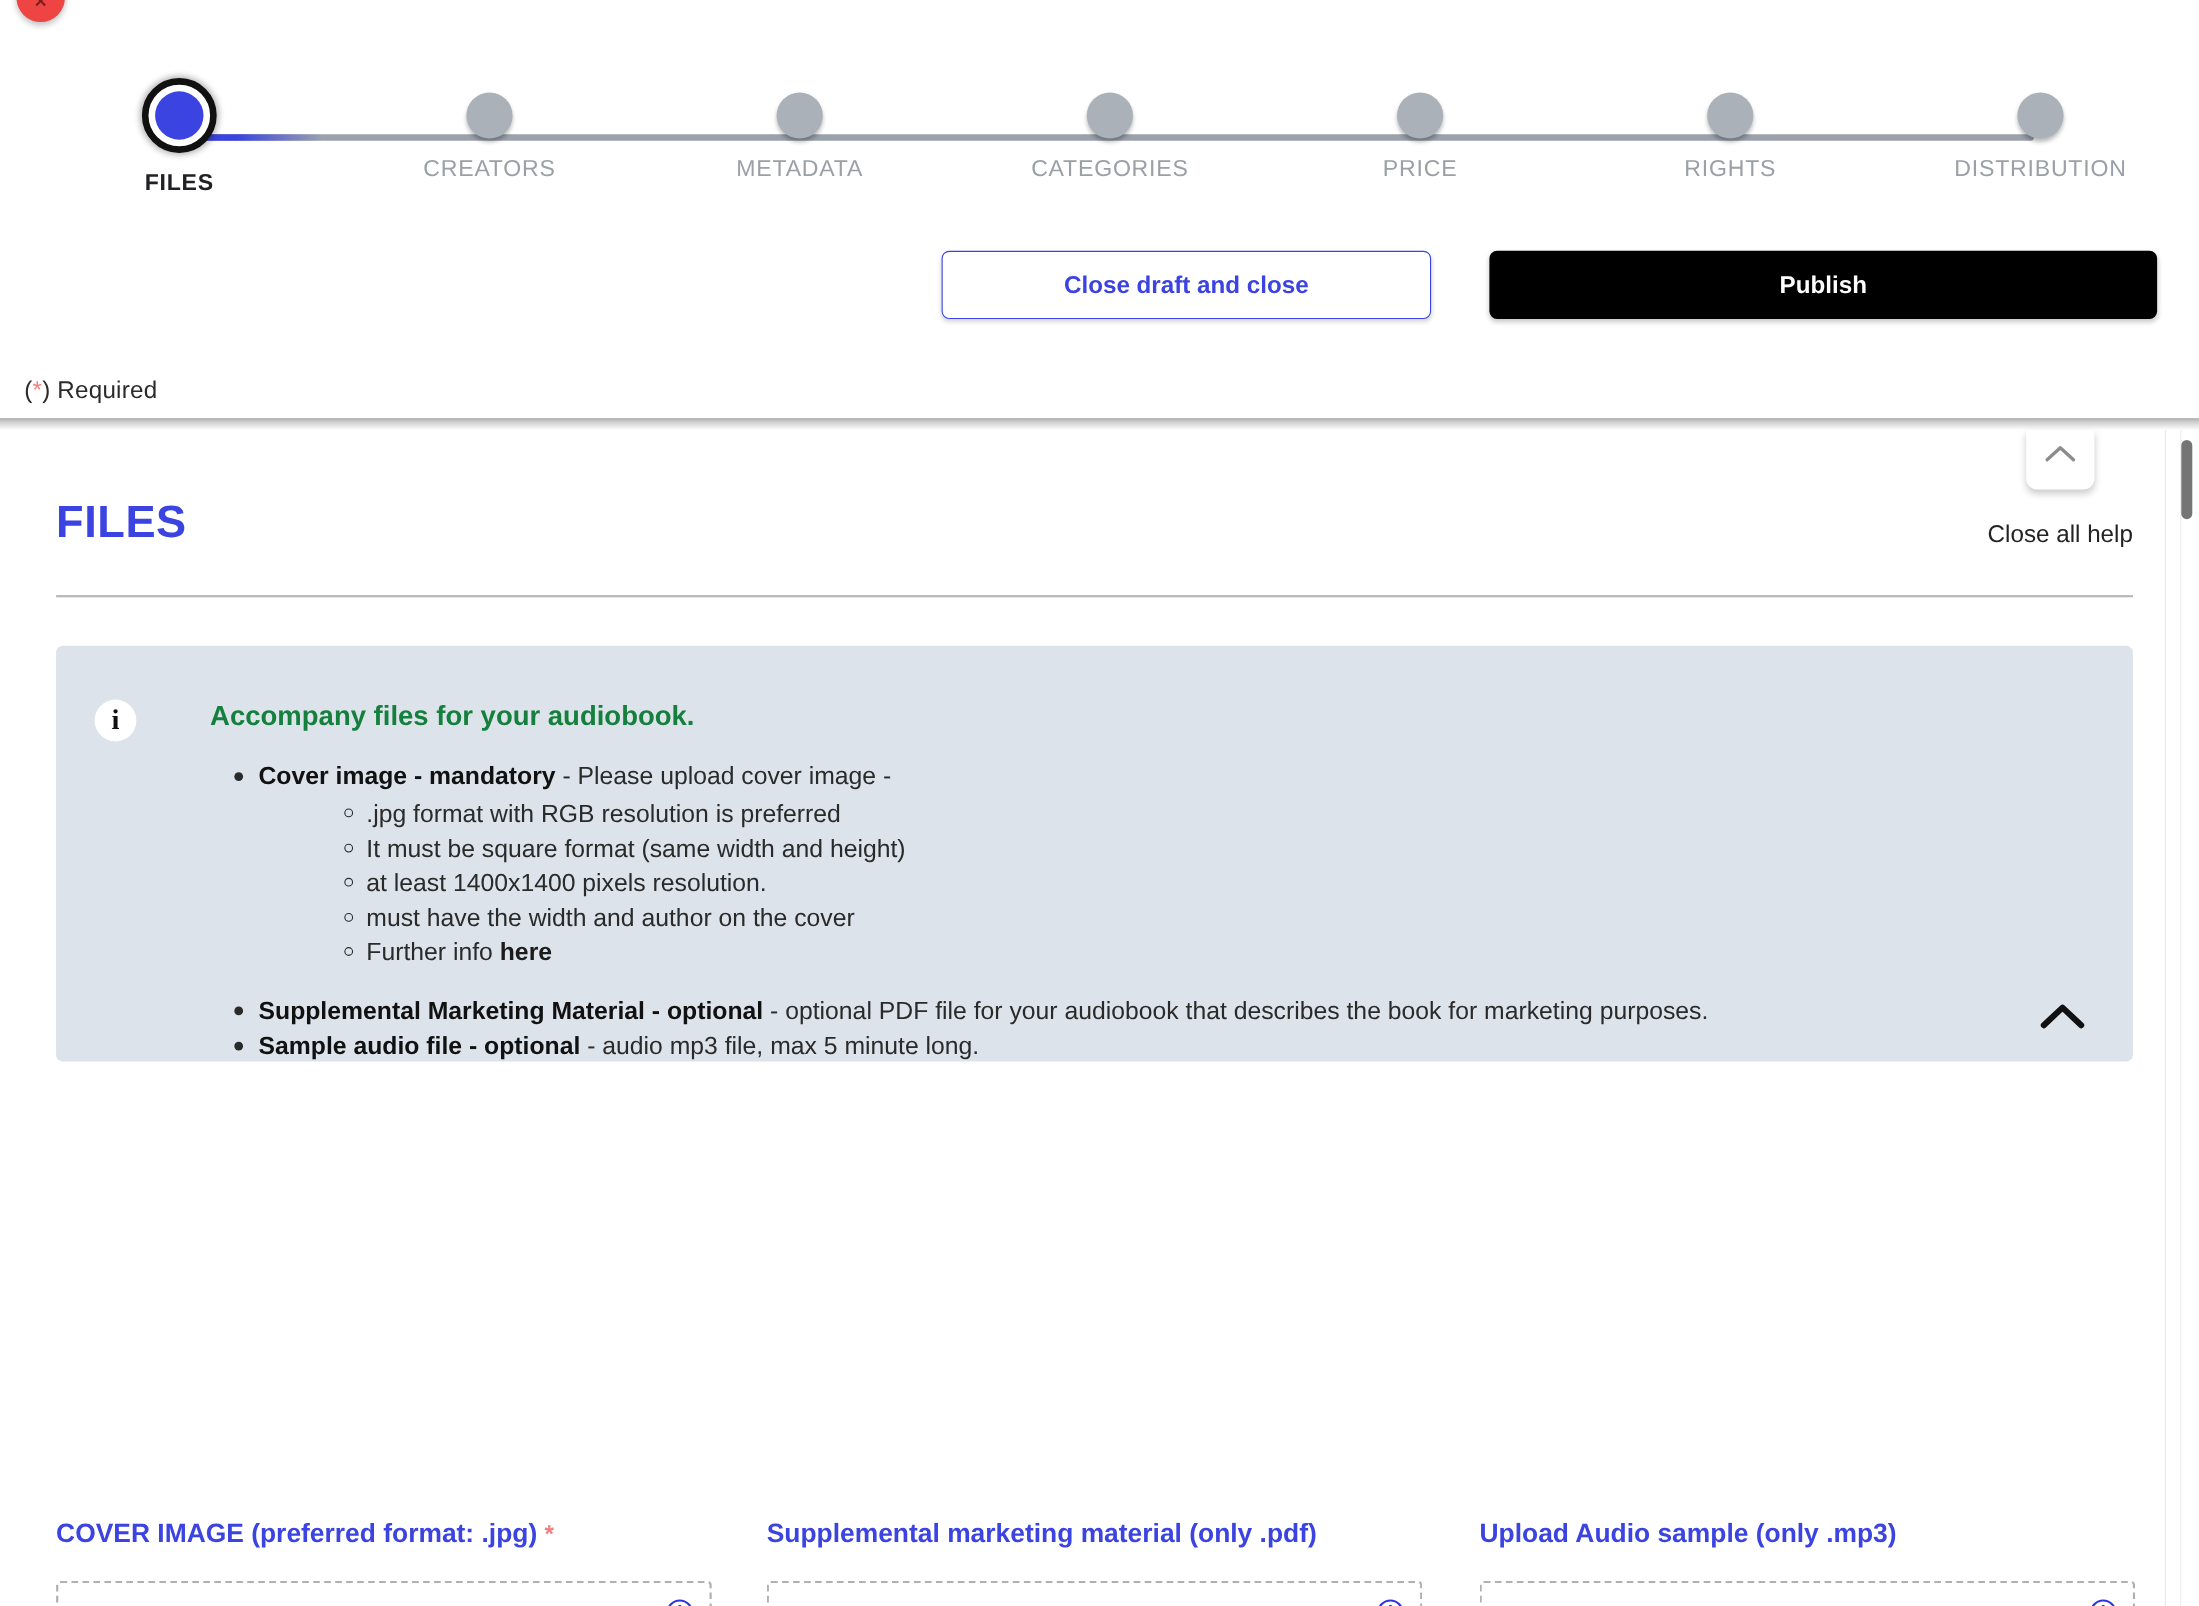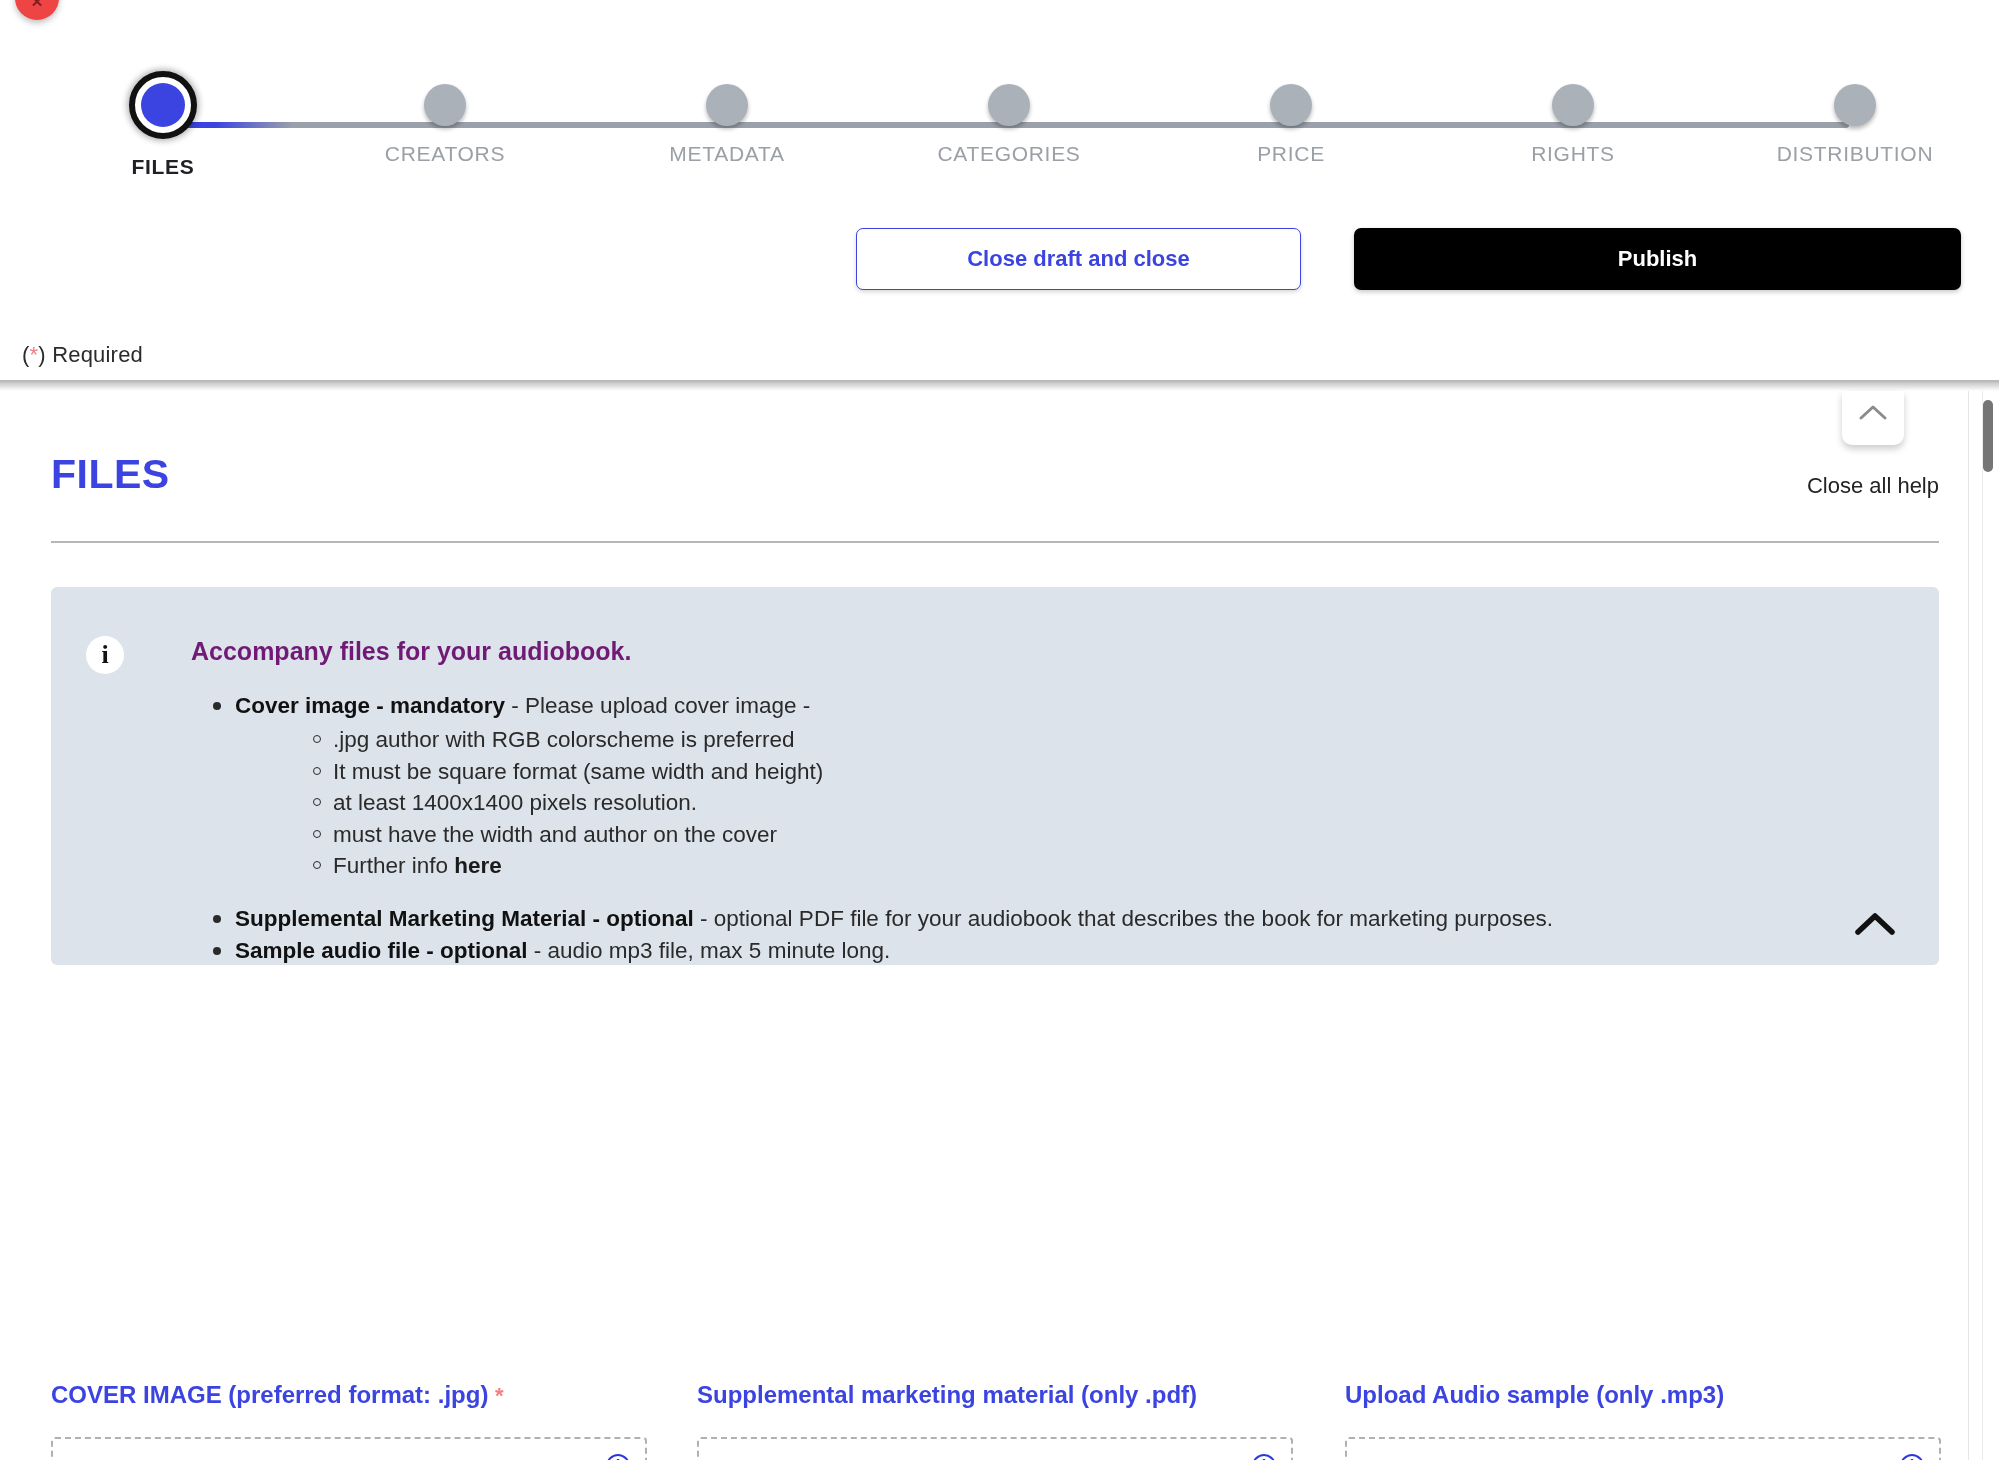--- a/index.html
+++ b/index.html
@@ -174,21 +174,21 @@
     width: 38px; height: 38px; border-radius: 50%;
     background: #ffffff;
   }
   #info-icon .i {
     position: absolute; left: 0; right: 0; top: 5px;
     text-align: center; font-size: 26px; font-weight: 700; color: #111;
     font-family: "Liberation Serif", serif; line-height: 1.1;
   }
   #info-title {
     position: absolute; left: 140px; top: 50px;
-    font-size: 25px; font-weight: 700; color: #701a75;
+    font-size: 25px; font-weight: 700; color: #15803d;
   }
   #info-list { position: absolute; left: 140px; top: 103px; width: 1700px; }
   .l1 {
     position: relative; padding-left: 44px;
     font-size: 22.5px; line-height: 32px; color: #2a2a2a; margin-bottom: 0;
   }
   .l1 > .bullet {
     position: absolute; left: 22px; top: 12px;
     width: 8px; height: 8px; border-radius: 50%; background: #2a2a2a;
   }
@@ -302,21 +302,21 @@
         <div id="info-title">Accompany files for your audiobook.</div>
 
         <div id="info-list">
 
           <div class="l1">
             <span class="bullet"></span>
             <b>Cover image - mandatory</b><span> - Please upload cover image -</span>
             <div class="sub">
               <div class="l2">
                 <span class="bullet"></span>
-                <span>.jpg author with RGB colorscheme is preferred</span>
+                <span>.jpg format with RGB resolution is preferred</span>
               </div>
               <div class="l2">
                 <span class="bullet"></span>
                 <span>It must be square format (same width and height)</span>
               </div>
               <div class="l2">
                 <span class="bullet"></span>
                 <span>at least 1400x1400 pixels resolution.</span>
               </div>
               <div class="l2">

